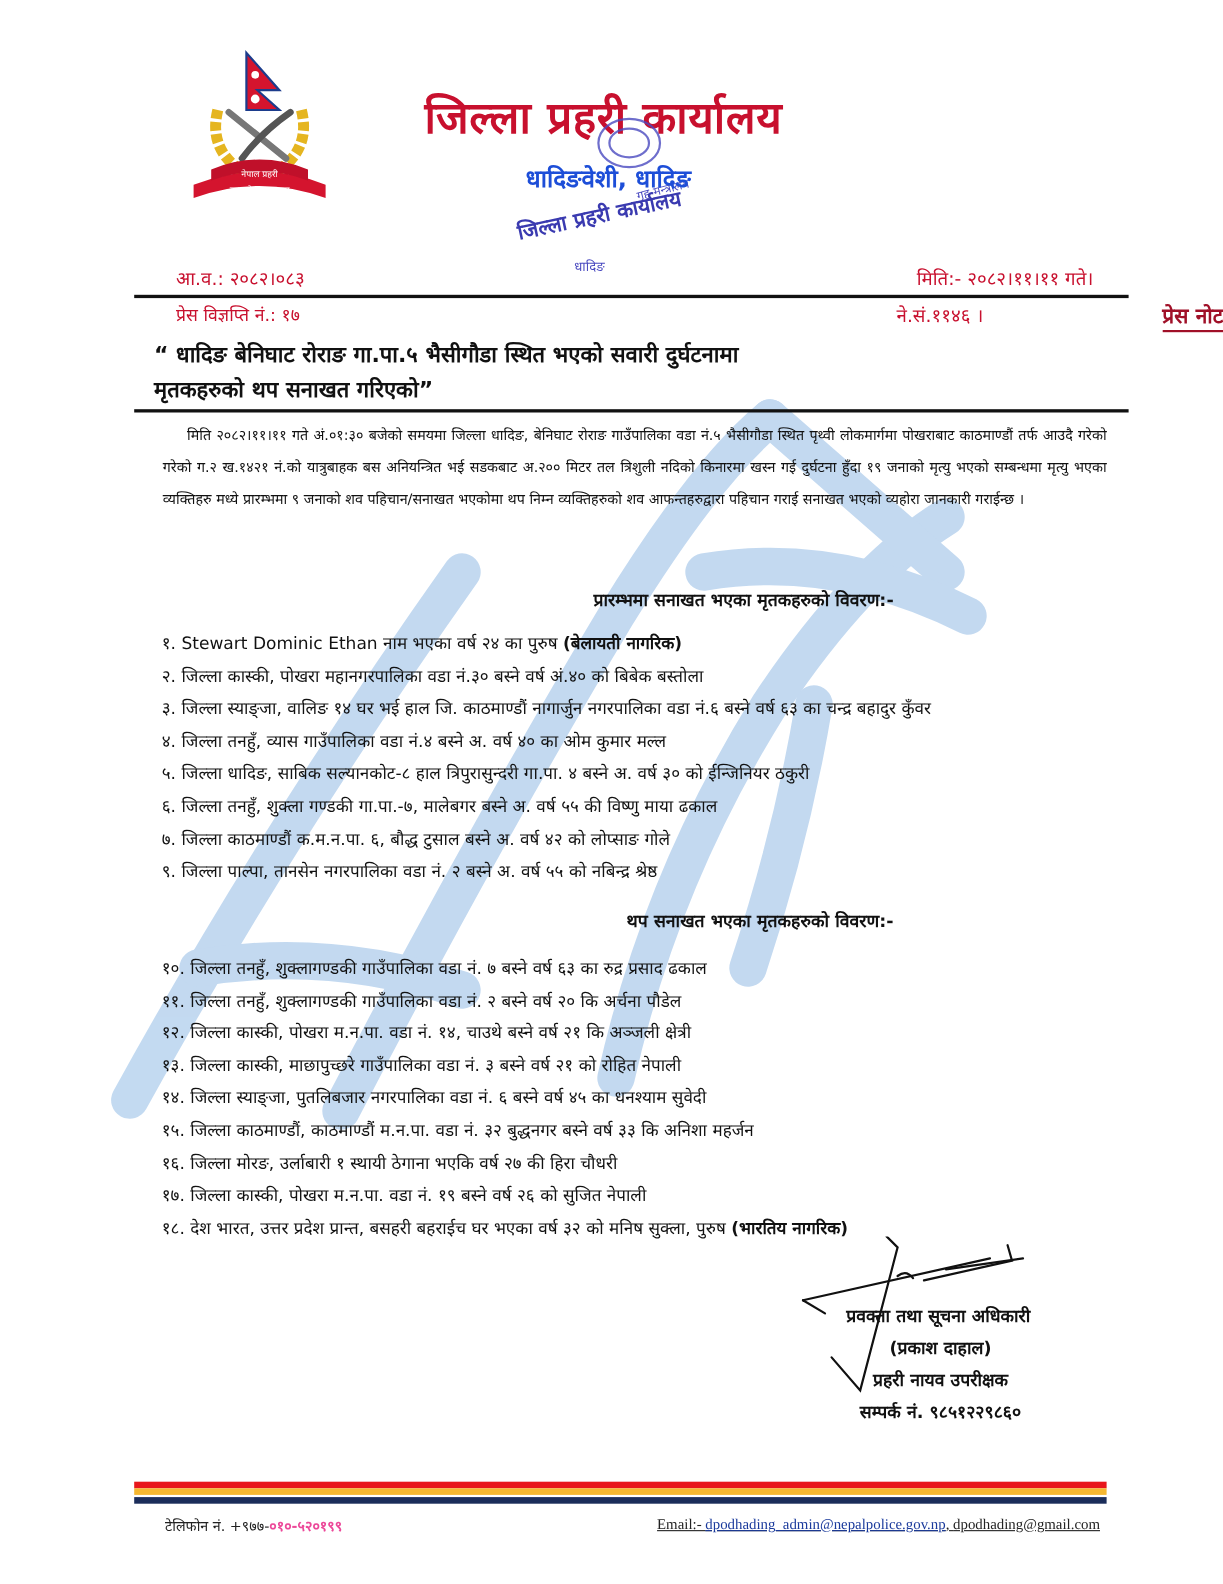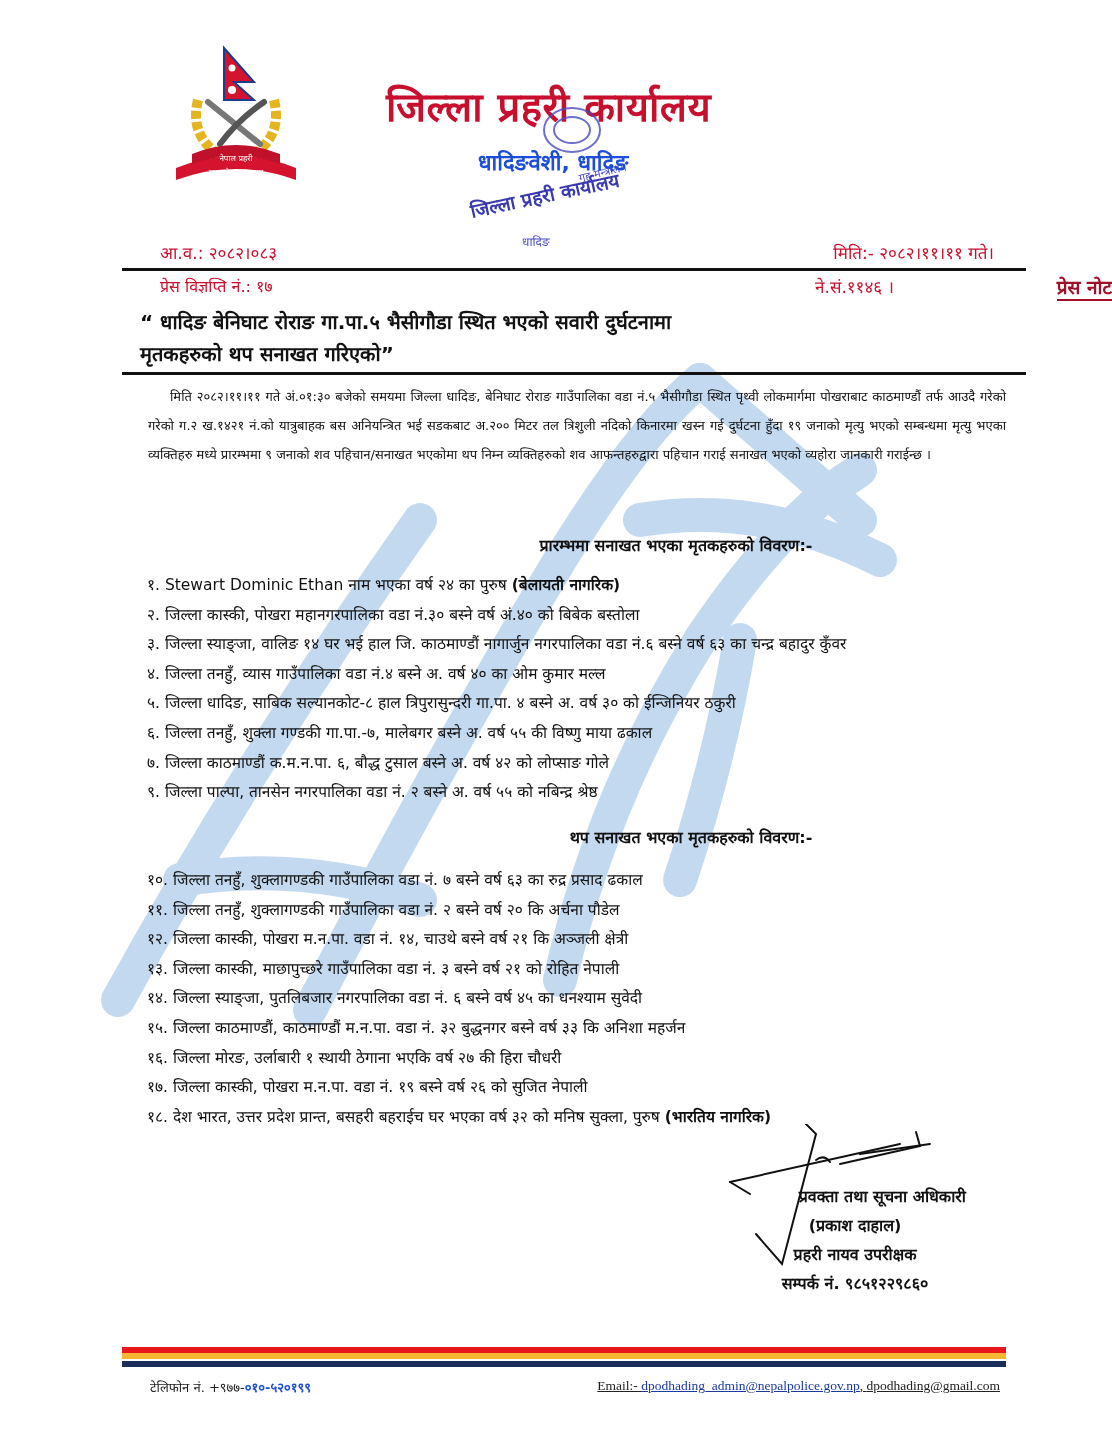--- a/index.html
+++ b/index.html
@@ -43,29 +43,29 @@
   .list { position: absolute; left: 136px; width: 880px; z-index: 2; margin: 11px; padding: 0; list-style: none; }
   .list li { font-size: 15.5px; height: 29.6px; line-height: 29.6px; white-space: nowrap; }
   .list.l1 { top: 560px; }
   .list.l2 { top: 855px; }
   .list .bold { font-weight: bold; }
 
   
   .signature { position: absolute; left: 720px; top: 1124px; width: 240px; height: 150px; z-index: 3; }
   .sig-block { position: absolute; left: 740px; top: 1182px; width: 230px; text-align: center; z-index: 2; }
   .sig-block div { font-size: 16px; font-weight: bold; line-height: 29px; white-space: nowrap; }
-  .sig-block .l1 { text-align: right; padding-right: 4px; }
+  .sig-block .l1 { padding-right: 4px; }
 
   
   .band { position: absolute; left: 122px; width: 884px; z-index: 2; }
   .band.red { top: 1347px; height: 6px; background: #e8161b; }
   .band.yellow { top: 1353px; height: 6px; background: #f5b731; }
   .band.navy { top: 1361px; height: 6px; background: #1b2d5a; }
   .footer-phone { position: absolute; left: 150px; top: 1378px; font-size: 13px; color: #222; z-index: 2; white-space: nowrap; }
-  .footer-phone .num { color: #1d4ed8; font-weight: bold; }
+  .footer-phone .num { color: #ec4899; font-weight: bold; }
   .footer-email { position: absolute; right: 112px; top: 1378px; font-size: 13.5px; color: #222; z-index: 2; white-space: nowrap;
                   font-family: "Liberation Serif", "DejaVu Serif", serif; text-decoration: underline; }
   .footer-email a { color: #1a3a9c; text-decoration: underline; }
 </style>
 </head>
 <body>
 
 <div class="page">
 
   <svg class="watermark" viewBox="0 0 1112 1440">

